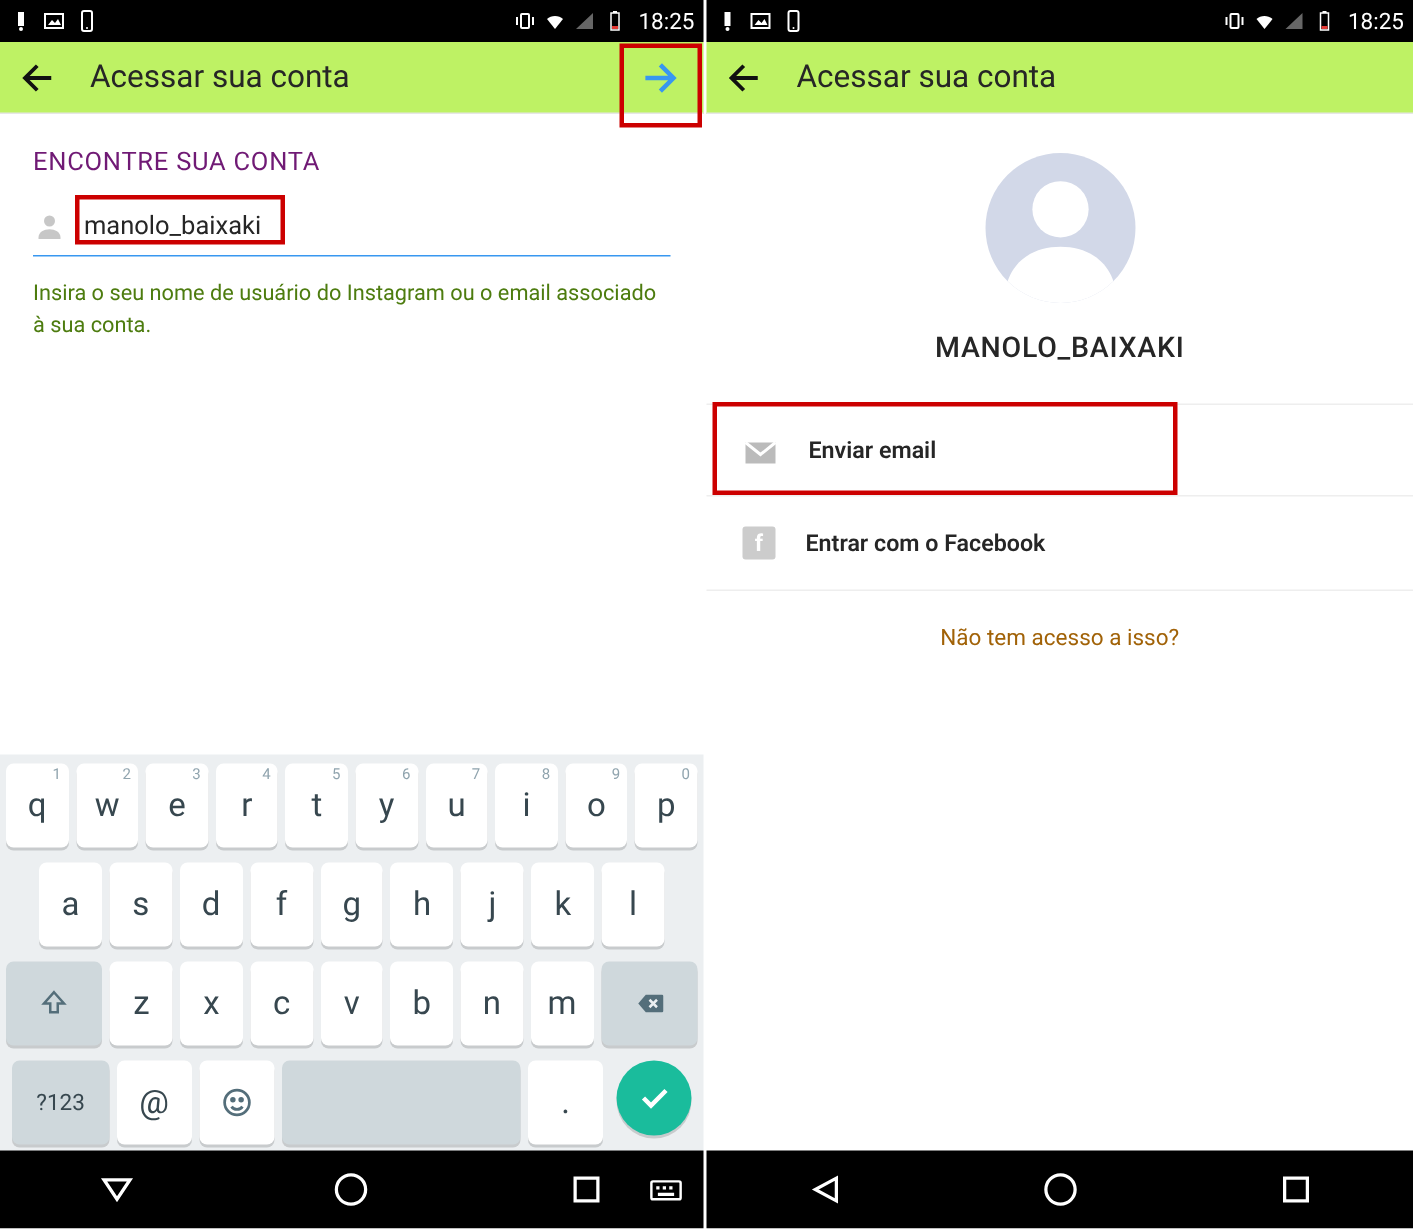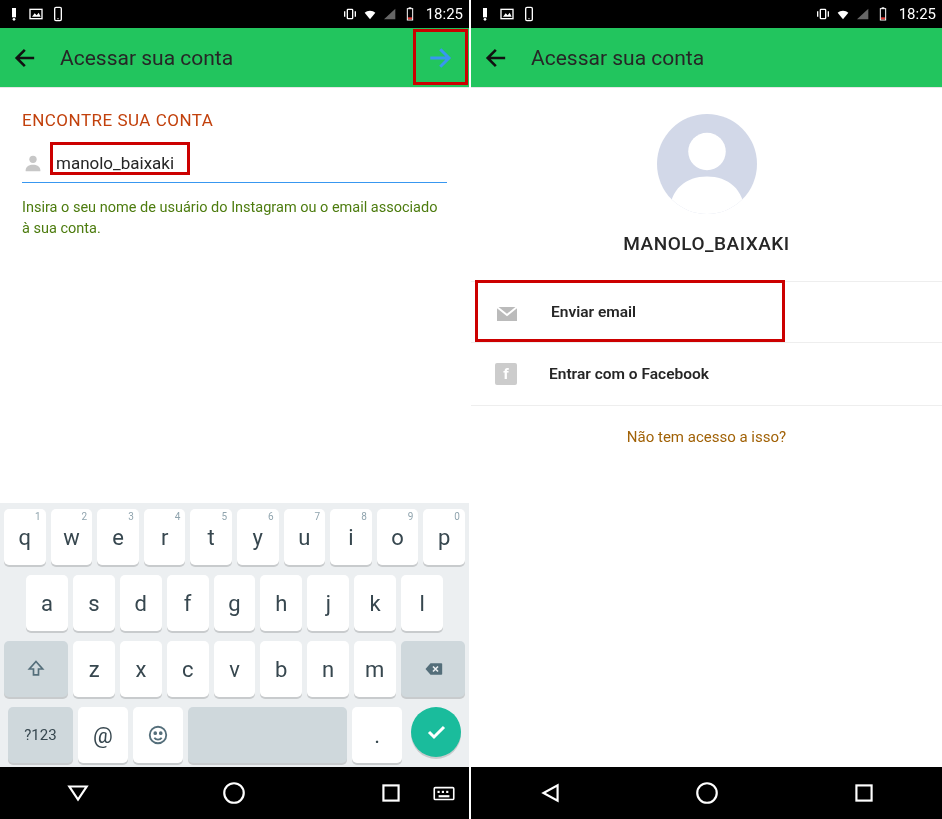--- a/index.html
+++ b/index.html
@@ -30,58 +30,58 @@
     padding: 0 6px;
     font-size: 14px;
   }
   .status-left { display: flex; gap: 6px; align-items: center; }
   .status-right { margin-left: auto; display: flex; gap: 4px; align-items: center; }
   .sicon { width: 16px; height: 16px; display: inline-flex; align-items: center; justify-content: center; }
   .clock { font-size: 15px; padding-left: 4px; }
 
   
   .appheader {
-    height: 60px;
-    background: #22c55e;
+    height: 48px;
+    background: #bef264;
     border-bottom: 1px solid #e6e6e6;
     display: flex;
     align-items: center;
     padding: 0 12px;
     gap: 20px;
   }
   .back-arrow { width: 28px; height: 28px; color: #111; }
   .header-title { font-size: 21px; color: #262626; }
   .header-next {
     margin-left: auto;
     width: 36px; height: 36px;
     display: flex; align-items: center; justify-content: center;
     color: #3897f0;
   }
   .redbox { position: absolute; border: 3px solid #c00; pointer-events: none; }
 
   
   .content { flex: 1; background: #fff; padding: 22px 22px 0 22px; }
-  .section-title { font-size: 17px; letter-spacing: .5px; color: #c2410c; margin-bottom: 18px; }
+  .section-title { font-size: 17px; letter-spacing: .5px; color: #701a75; margin-bottom: 18px; }
   .inputrow { display: flex; align-items: center; gap: 12px; border-bottom: 1px solid #3897f0; padding: 4px 0 8px 0; position: relative; }
   .inputrow .person { color: #c7c7c7; width: 22px; height: 22px; }
   .inputval { font-size: 17px; color: #262626; }
   .helper { color: #4d7c0f; font-size: 14.5px; line-height: 1.45; margin-top: 14px; }
 
   
   .profile { display: flex; flex-direction: column; align-items: center; padding-top: 26px; }
   .avatar {
     width: 100px; height: 100px; border-radius: 50%;
     background: #d2d8e8;
     display: flex; align-items: flex-end; justify-content: center;
     overflow: hidden;
   }
   .username { font-size: 19px; font-weight: 500; letter-spacing: .5px; color: #262626; margin-top: 18px; }
   .options { margin-top: 26px; border-top: 1px solid #eee; }
   .optrow {
-    display: flex; align-items: center; gap: 32px;
+    display: flex; align-items: center; gap: 20px;
     padding: 20px 24px;
     border-bottom: 1px solid #eee;
     font-size: 15.5px; font-weight: 600; color: #262626;
     position: relative;
   }
   .opticon { width: 24px; height: 20px; color: #bbb; }
   .fbicon { width: 22px; height: 22px; background: #ccc; display: flex; align-items: center; justify-content: center; color: #fff; font-weight: 700; border-radius: 2px; }
   .linkhelp { text-align: center; color: #a16207; font-weight: 400; font-size: 15px; padding: 22px 0; }
 
   

